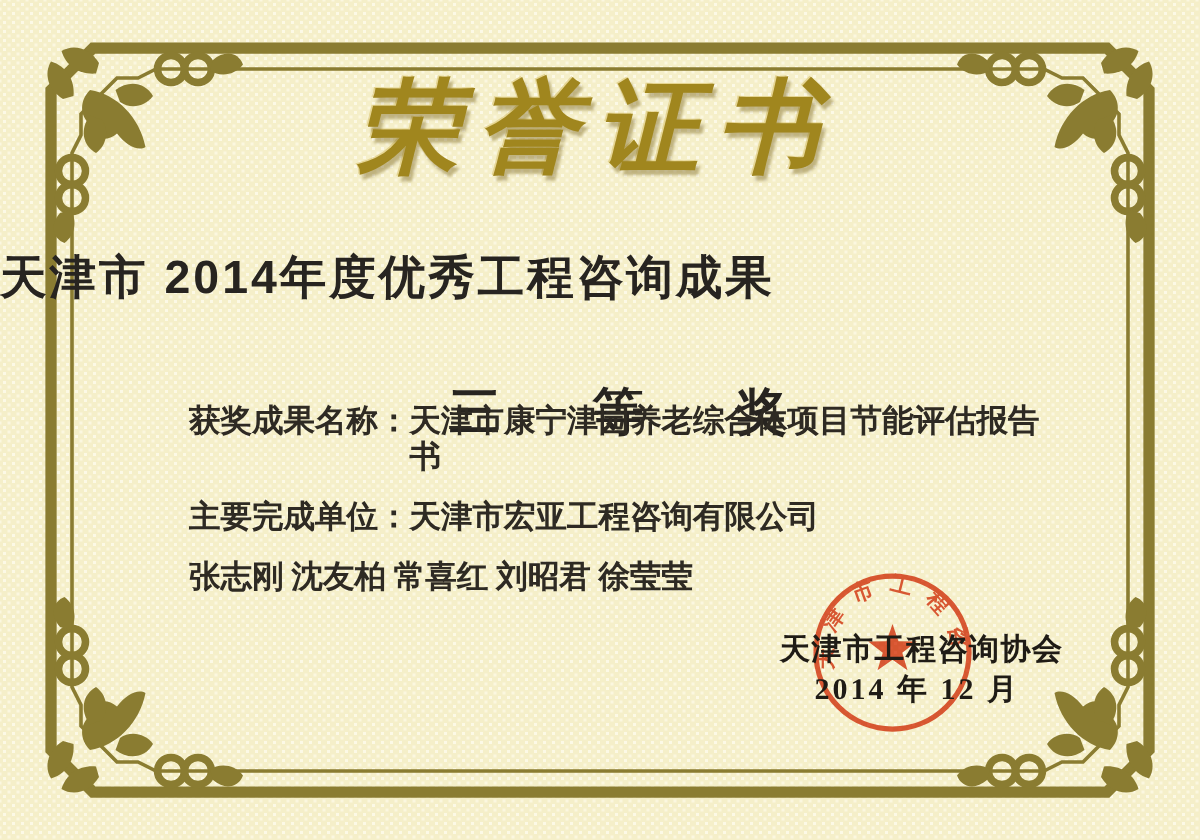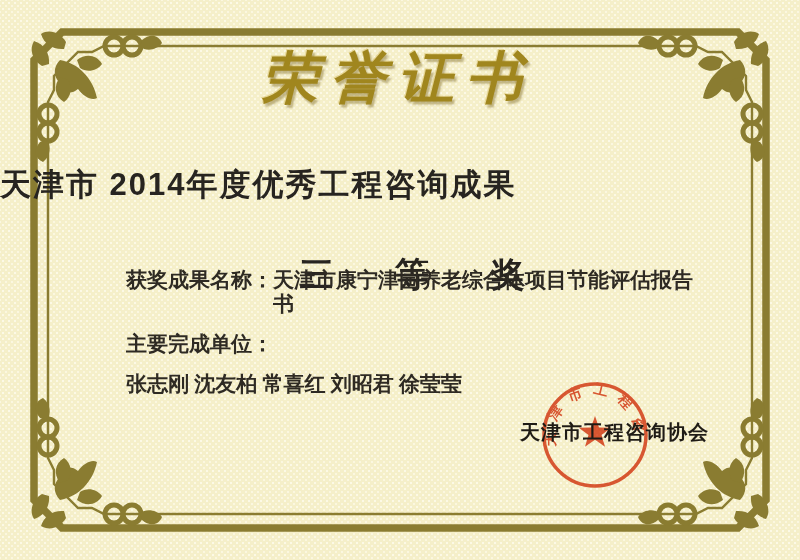--- a/index.html
+++ b/index.html
@@ -13,21 +13,21 @@
     background-image:
       radial-gradient(#fcf9e6 1px, transparent 1.3px),
       radial-gradient(#fbf7e0 1px, transparent 1.3px);
     background-size:6px 6px;
     background-position:0 0,3px 3px;
   }
   .frame{position:absolute;left:0;top:0;width:800px;height:560px;pointer-events:none;}
   .title{
     position:absolute;left:0;top:46px;width:784px;
     text-align:center;
-    font-size:56px;font-weight:bold;line-height:1.15;
+    font-size:68px;font-weight:bold;line-height:1.15;
     color:#a0861e;
     letter-spacing:12px;text-indent:12px;
     text-shadow:2px 3px 2px rgba(109,88,14,0.4), -1px -1px 0 rgba(214,188,92,0.5);
     font-style:italic;
   }
   .subtitle{
     position:absolute;left:0;top:164px;width:800px;
     font-family:"Liberation Sans", sans-serif;
     font-size:31px;font-weight:700;color:#272420;
     letter-spacing:2px;
@@ -104,32 +104,34 @@
 
   <div class="award">三 等 奖</div>
 
   <div class="fields">
     <div class="field">
       <span class="flabel">获奖成果名称：</span>
       <span class="fvalue">天津市康宁津园养老综合体项目节能评估报告书</span>
     </div>
     <div class="field">
       <span class="flabel">主要完成单位：</span>
+      <span class="fvalue">天津市宏亚工程咨询有限公司</span>
     </div>
     <div class="field">
       <span class="fvalue">张志刚 沈友柏 常喜红 刘昭君 徐莹莹</span>
     </div>
   </div>
 
   <svg class="seal" viewBox="0 0 112 112" xmlns="http://www.w3.org/2000/svg">
     <defs>
       <path id="seal-arc" d="M 19 71 A 40 40 0 1 1 93 71" fill="none"></path>
     </defs>
     <circle cx="56" cy="56" r="51" fill="none" stroke="#dd4e2c" stroke-width="3.5"></circle>
     <polygon points="56,37 60,48.5 72.2,48.7 62.5,56.1 66,67.8 56,60.8 46,67.8 49.5,56.1 39.8,48.7 52,48.5" fill="#dd4e2c"></polygon>
     <text fill="#dd4e2c" font-size="14.5" font-weight="bold" letter-spacing="9.5" font-family="Liberation Serif, serif">
       <textPath href="#seal-arc" startOffset="4">天津市工程咨询协会</textPath>
     </text>
   </svg>
 
   <div class="issuer">天津市工程咨询协会</div>
+  <div class="date">2014 年 12 月</div>
 
 </div>
 
 </body></html>

